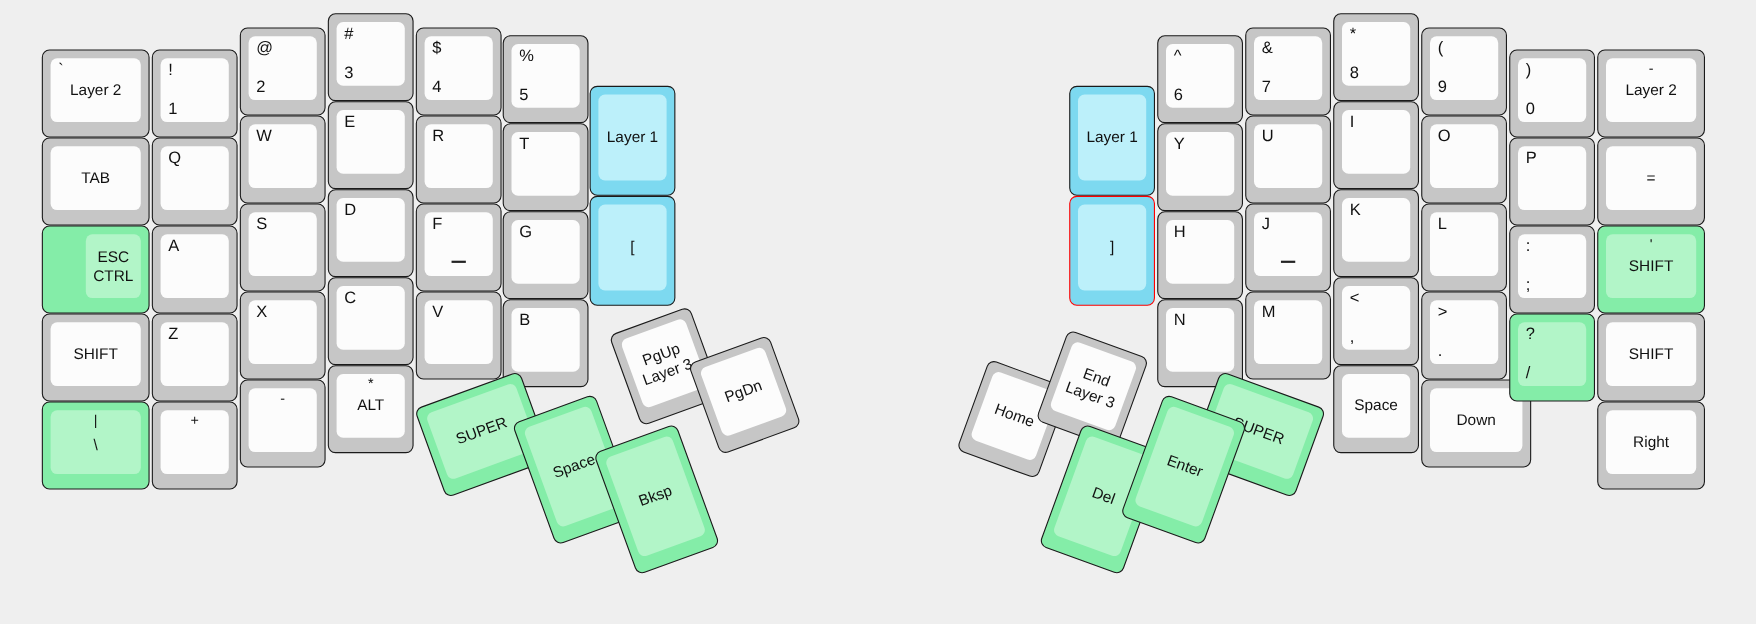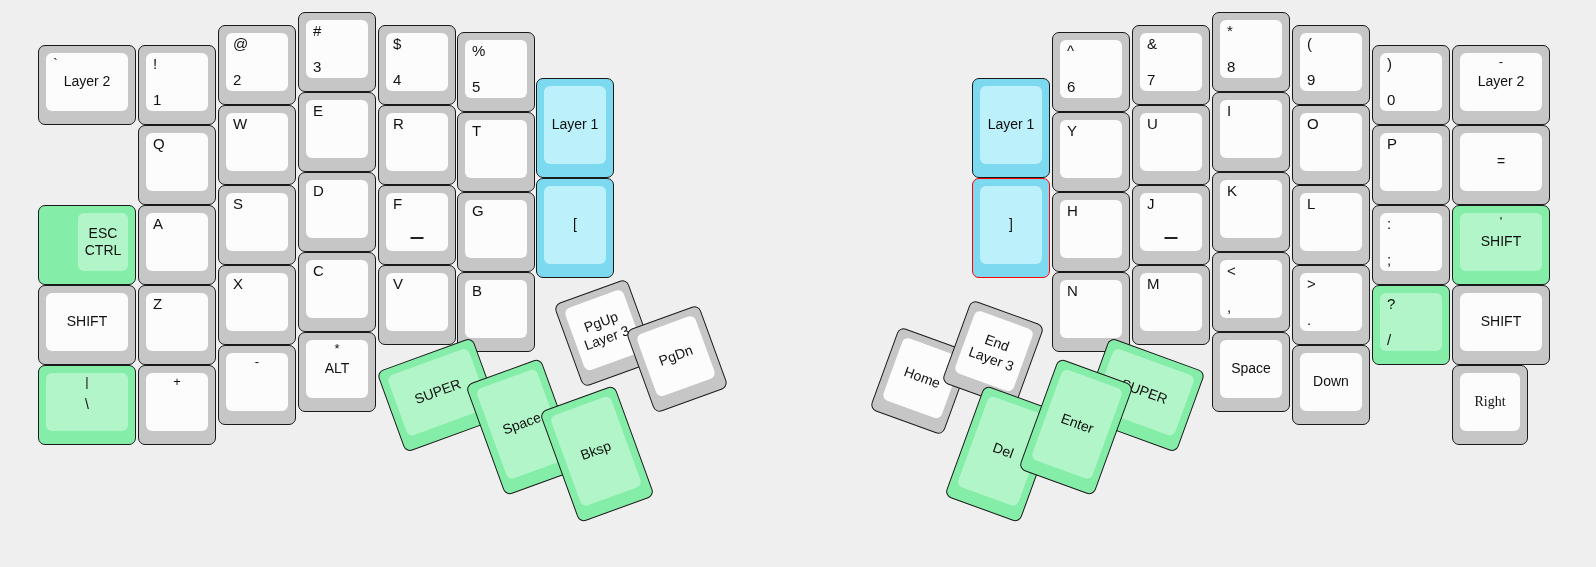--- a/index.html
+++ b/index.html
@@ -89,20 +89,25 @@
 
 <div id="board">
     <div style="position: absolute; left: 0px; top: 0px; width: 100%; height: 100%;">
       <div style="position: absolute; left: 0px; top: 0px; width: 100%; height: 100%;">
         <div class="key" style="left: 38px; top: 45px; width: 98px; height: 80px;">
           <div class="cap">
             <span class="tl">`</span>
             <span class="ctr">Layer 2</span>
           </div>
         </div>
+        <div class="key" style="left: 38px; top: 125px; width: 98px; height: 80px;">
+          <div class="cap">
+            <span class="ctr">TAB</span>
+          </div>
+        </div>
         <div class="key green" style="left: 38px; top: 205px; width: 98px; height: 80px; padding-left: 39px;">
           <div class="cap">
             <span class="ctr">ESC
 CTRL</span>
           </div>
         </div>
         <div class="key" style="left: 38px; top: 285px; width: 98px; height: 80px;">
           <div class="cap">
             <span class="ctr">SHIFT</span>
           </div>
@@ -392,21 +397,21 @@
           <div class="cap">
             <span class="tl">L</span>
           </div>
         </div>
         <div class="key" style="left: 1292px; top: 265px; width: 78px; height: 80px;">
           <div class="cap">
             <span class="tl">&gt;</span>
             <span class="bl">.</span>
           </div>
         </div>
-        <div class="key" style="left: 1292px; top: 345px; width: 78px; height: 80px;">
+        <div class="key" style="left: 1292px; top: 345px; width: 100px; height: 80px;">
           <div class="cap">
             <span class="ctr">Down</span>
           </div>
         </div>
       </div>
       <div style="position: absolute; left: 0px; top: 0px; width: 100%; height: 100%;">
         <div class="key" style="left: 1372px; top: 45px; width: 78px; height: 80px;">
           <div class="cap">
             <span class="tl">)</span>
             <span class="bl">0</span>
@@ -446,21 +451,21 @@
           <div class="cap">
             <span class="tc">'</span>
             <span class="ctr">SHIFT</span>
           </div>
         </div>
         <div class="key" style="left: 1452px; top: 285px; width: 98px; height: 80px;">
           <div class="cap">
             <span class="ctr">SHIFT</span>
           </div>
         </div>
-        <div class="key" style="left: 1452px; top: 365px; width: 76px; height: 80px; font-family: Liberation Serif, serif;">
+        <div class="key" style="left: 1452px; top: 365px; width: 98px; height: 80px;">
           <div class="cap">
             <span class="ctr">Right</span>
           </div>
         </div>
       </div>
       <div style="position: absolute; left: 0px; top: 0px; width: 100%; height: 100%;">
         <div class="key" style="left: 882px; top: 337px; width: 78px; height: 88px; transform: rotate(20deg);">
           <div class="cap">
             <span class="ctr">Home</span>
           </div>

